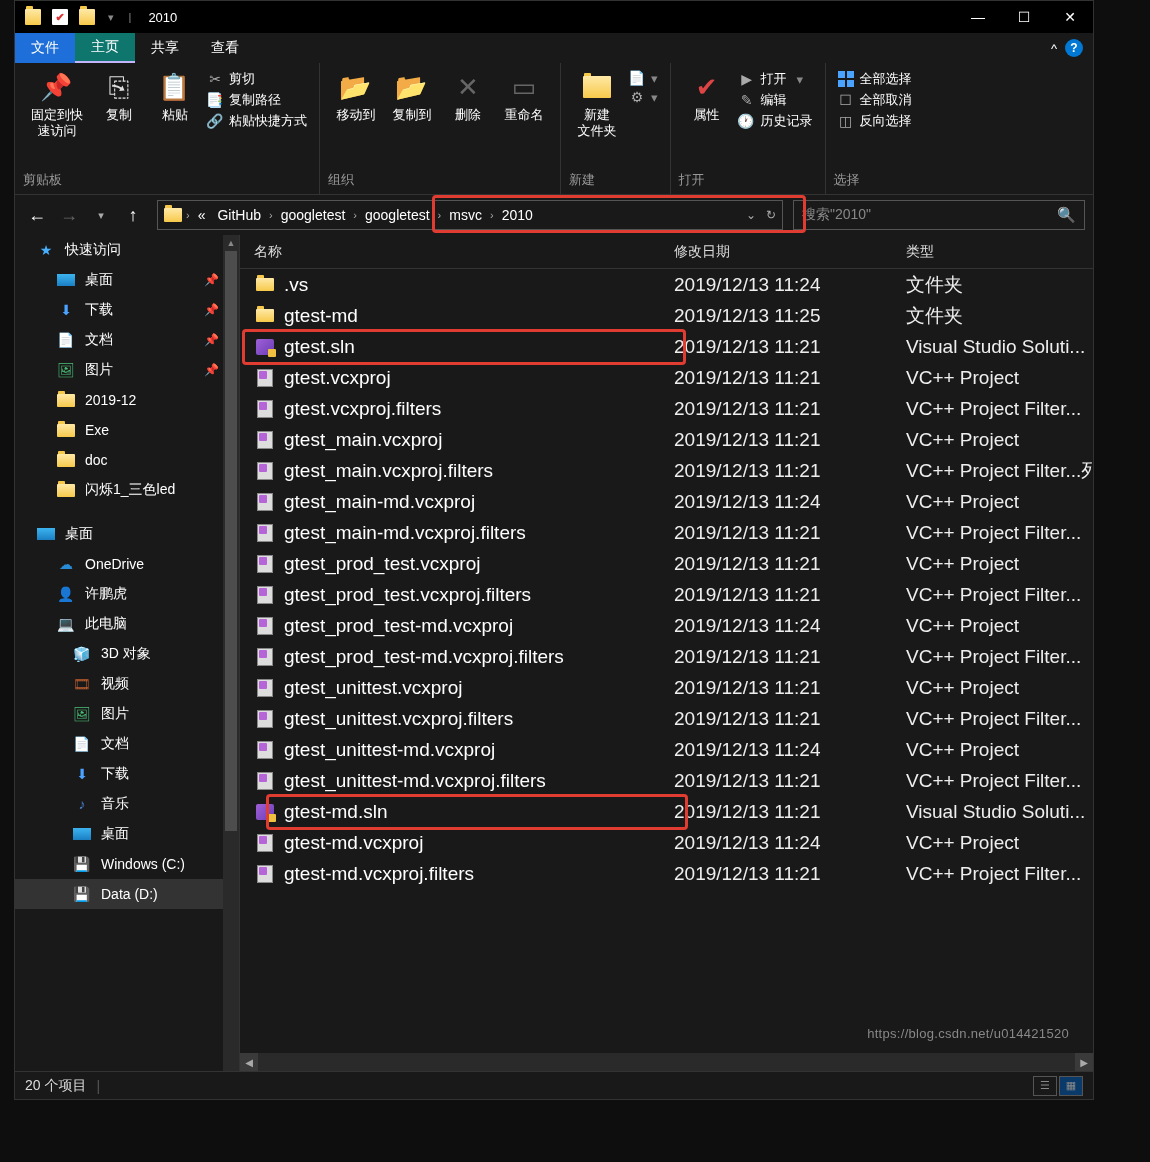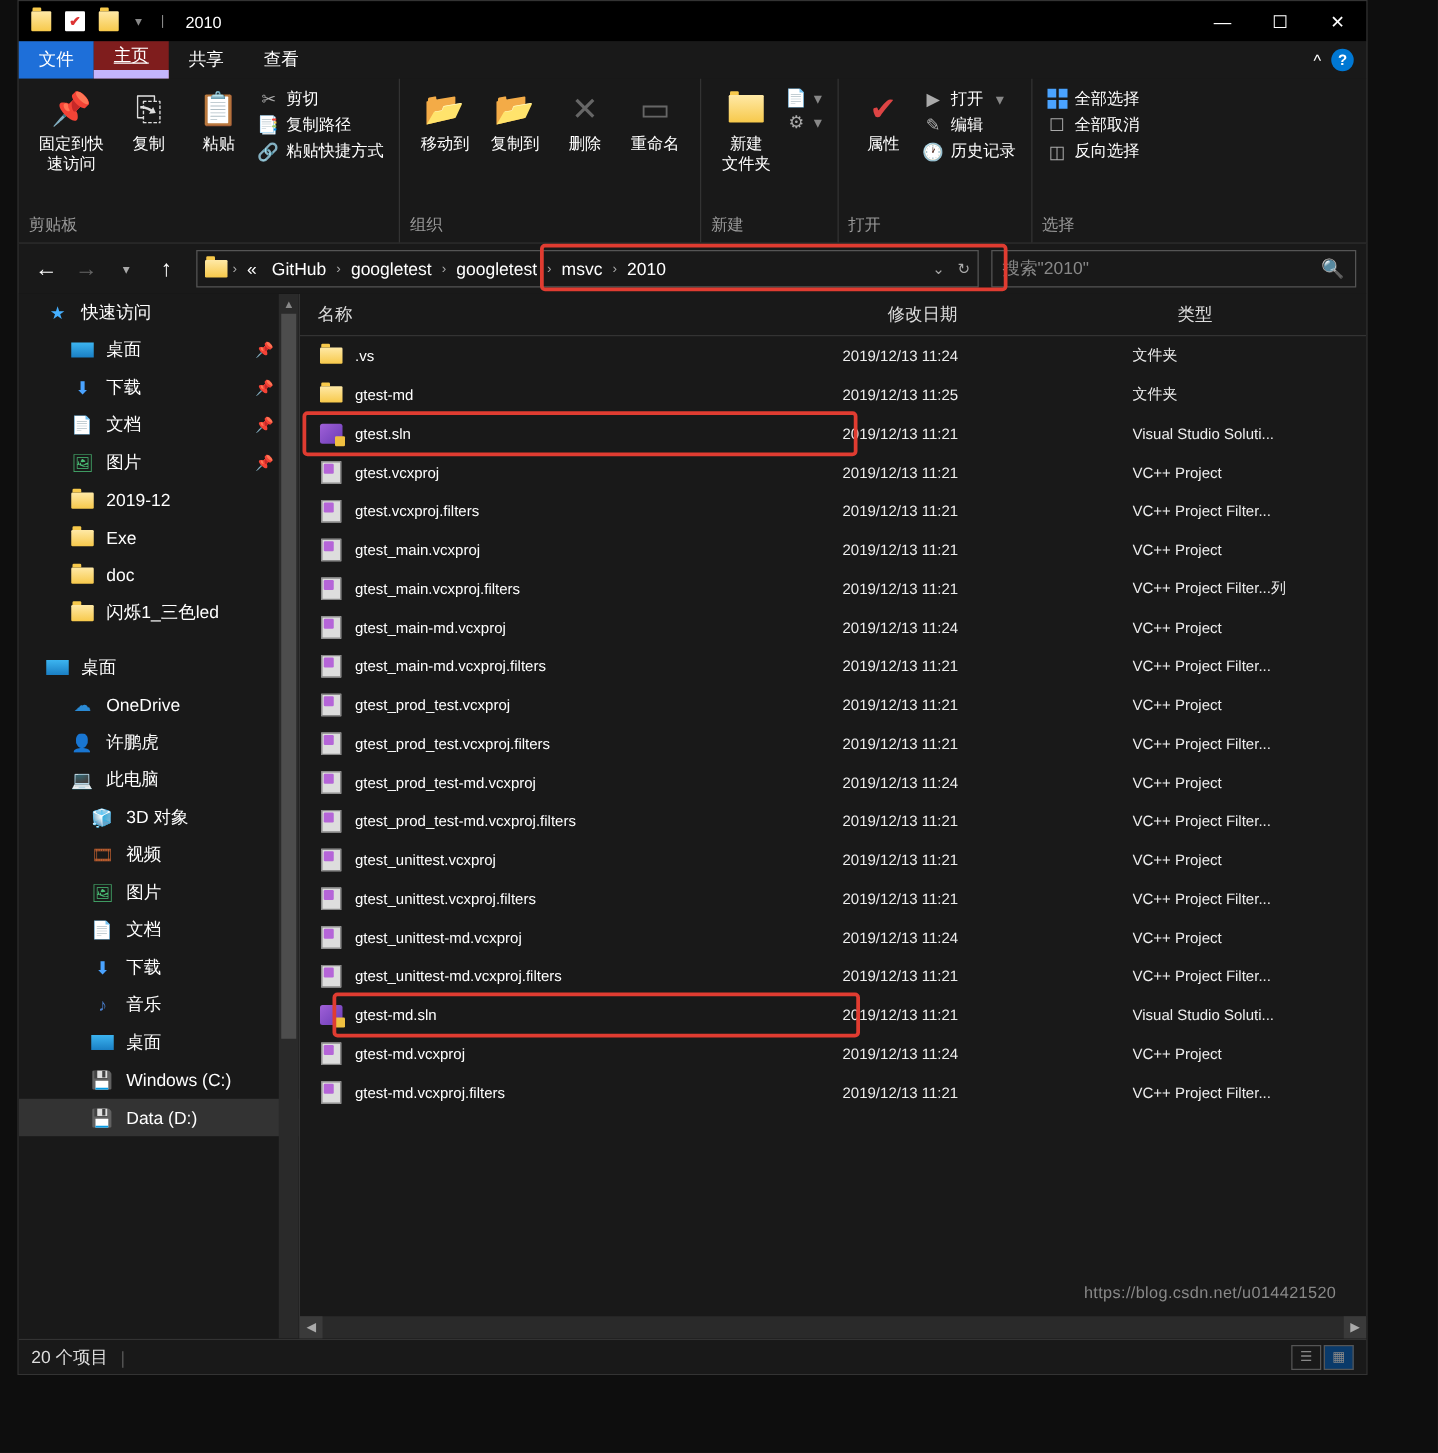--- a/index.html
+++ b/index.html
@@ -11,21 +11,21 @@
 .folder-ico{background:linear-gradient(#ffe9a6,#f7c94b);border-radius:1px;position:relative;}
 .folder-ico::before{content:"";position:absolute;top:-3px;left:1px;width:7px;height:3px;background:#f7c94b;border-radius:1px 1px 0 0;}
 .check-ico{background:#fff;border-radius:1px;display:flex;align-items:center;justify-content:center;color:#d33;font-size:11px;font-weight:bold;}
 .title-sep{color:#888;font-size:11px;margin:0 2px;}
 .title-txt{color:#fff;font-size:13px;margin-left:4px;}
 .winbtns{margin-left:auto;display:flex;}
 .winbtn{width:46px;height:32px;display:flex;align-items:center;justify-content:center;color:#fff;font-size:14px;}
 .tabs-row{height:30px;background:#191919;display:flex;align-items:stretch;}
 .tab{padding:0 16px;display:flex;align-items:center;color:#fff;font-size:14px;}
 .tab.file{background:#1e6fd9;color:#fff;}
-.tab.active{background:#7f1d1d;border-bottom:7px solid #c4b5fd;text-decoration:underline;}
+.tab.active{background:#0f766e;border-bottom:2px solid #c4b5fd;}
 .tabs-right{margin-left:auto;display:flex;align-items:center;padding-right:10px;gap:8px;}
 .chev{color:#fff;font-size:13px;}
 .help{width:18px;height:18px;border-radius:50%;background:#0078d4;color:#fff;display:flex;align-items:center;justify-content:center;font-size:12px;font-weight:bold;}
 .ribbon{height:132px;background:#191919;display:flex;border-bottom:1px solid #333;}
 .rgroup{display:flex;flex-direction:column;border-right:1px solid #333;padding:4px 8px 0;}
 .rgroup .row{display:flex;flex:1;}
 .rgroup .lbl{text-align:left;color:#999;font-size:13px;padding:3px 0 5px;}
 .bigbtn{display:flex;flex-direction:column;align-items:center;justify-content:flex-start;padding:4px 8px;gap:4px;min-width:56px;}
 .bigbtn .bico{width:32px;height:32px;display:flex;align-items:center;justify-content:center;font-size:26px;color:#ddd;}
 .bigbtn .btxt{font-size:13px;color:#fff;text-align:center;line-height:1.25;}
@@ -52,24 +52,24 @@
 .sb-item.l2{padding-left:42px;}
 .sb-item.l3{padding-left:58px;}
 .sb-item.sel{background:#333;}
 .sb-ico{width:18px;height:16px;display:flex;align-items:center;justify-content:center;font-size:14px;flex-shrink:0;}
 .pin{margin-left:auto;margin-right:20px;color:#888;font-size:12px;}
 .star{color:#46b0ff;}
 .desktop-ico{background:linear-gradient(#3cb4f0,#1a7fc4);width:18px;height:12px;}
 .filelist{flex:1;display:flex;flex-direction:column;overflow:hidden;position:relative;}
 .cols{height:34px;display:flex;align-items:center;border-bottom:1px solid #333;color:#ddd;font-size:14px;padding-left:14px;}
 .col-name{width:420px;}
-.col-date{width:232px;margin-left:36px;}
+.col-date{width:232px;}
 .col-type{flex:1;}
 .files{flex:1;overflow:hidden;position:relative;}
-.frow{display:flex;align-items:center;height:31px;padding-left:14px;color:#fff;font-size:12px;position:relative;}
+.frow{display:flex;align-items:center;height:31px;padding-left:14px;color:#fff;font-size:19px;position:relative;}
 .frow .fico{width:22px;height:18px;margin-right:8px;display:flex;align-items:center;justify-content:center;font-size:14px;flex-shrink:0;}
 .frow .fname{width:390px;white-space:nowrap;overflow:hidden;}
 .frow .fdate{width:232px;color:#eee;}
 .frow .ftype{flex:1;color:#eee;white-space:nowrap;overflow:hidden;}
 .sln-ico{width:18px;height:16px;background:linear-gradient(135deg,#a060d8,#6a3cb5);border-radius:2px;position:relative;}
 .sln-ico::after{content:"";position:absolute;right:-2px;bottom:-2px;width:8px;height:8px;background:#f0c040;border-radius:1px;}
 .proj-ico{width:16px;height:18px;background:#ddd;border:1px solid #888;position:relative;}
 .proj-ico::before{content:"";position:absolute;left:1px;top:1px;width:8px;height:8px;background:#b565d8;border-radius:1px;}
 .hscroll{height:18px;background:#2a2a2a;position:relative;}
 .hscroll .harrow{position:absolute;top:0;width:18px;height:18px;background:#3a3a3a;display:flex;align-items:center;justify-content:center;color:#aaa;font-size:10px;}

